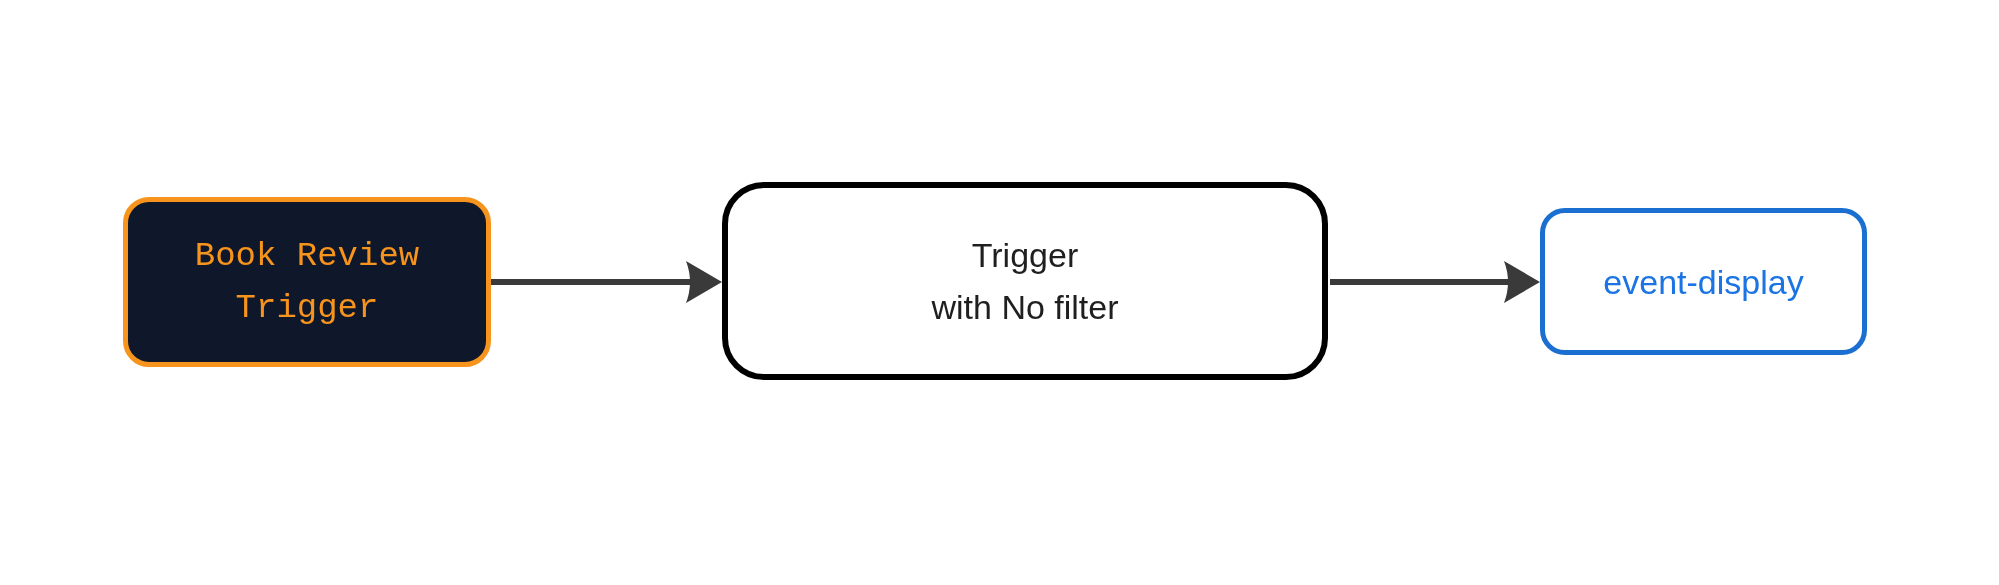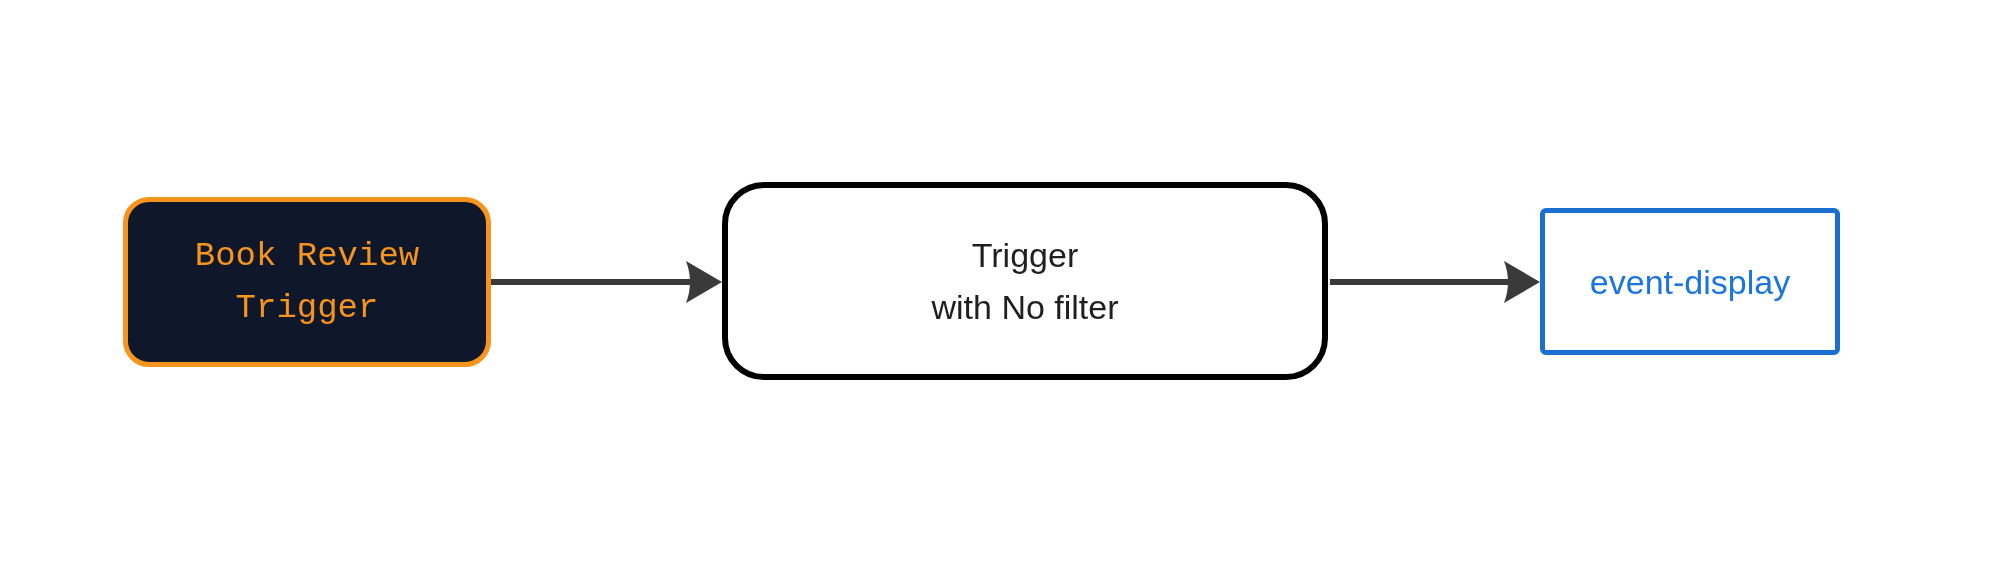--- a/index.html
+++ b/index.html
@@ -42,24 +42,24 @@
     top: 182px;
     width: 606px;
     height: 198px;
     border: 6px solid #000000;
     border-radius: 42px;
     color: #1F1F1F;
   }
   .node-event-display {
     left: 1540px;
     top: 208px;
-    width: 300px;
+    width: 327px;
     height: 147px;
     border: 5px solid #1B6FD1;
-    border-radius: 6px;
+    border-radius: 25px;
     color: #1B74E4;
   }
   .edge-svg {
     position: absolute;
     top: 258px;
     height: 48px;
     display: block;
   }
   .edge-broker-trigger {
     left: 491px;

